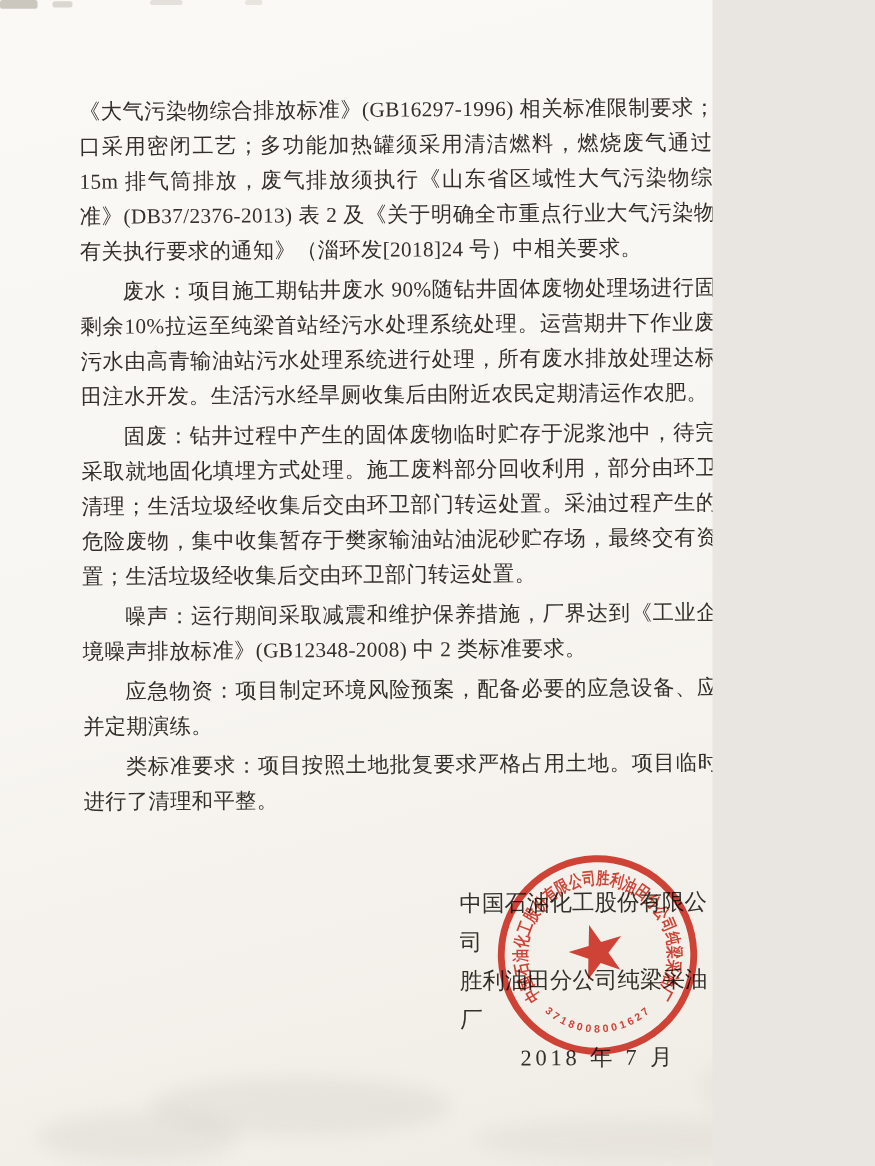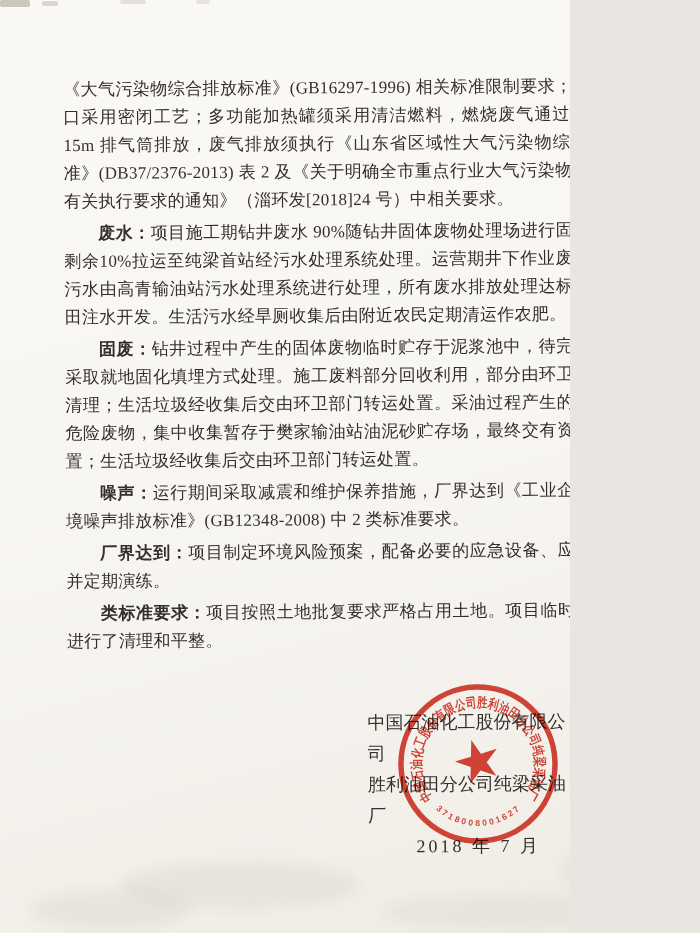--- a/index.html
+++ b/index.html
@@ -32,21 +32,21 @@
   
   .content{
     position:absolute;left:63px;top:76px;width:579px;
     color:#33302b;transform:rotate(-.4deg);transform-origin:left top;
   }
   .content p{
     margin:0 0 4px 0;font-size:17px;line-height:28px;
     text-align:justify;letter-spacing:.3px;
   }
   .content p.indent{text-indent:2em;}
-  .content b.label{font-weight:bold;margin-top:36px;}
+  .content b.label{font-weight:normal;margin-top:36px;}
   .signature{
     position:absolute;left:368px;top:707px;
     font-size:18px;line-height:31px;color:#33302b;
     transform:rotate(-.4deg);
   }
   .signature .date{margin-left:48px;letter-spacing:3px;}
   
   .seal{
     position:absolute;left:394px;top:680px;width:168px;height:168px;
     mix-blend-mode:multiply;opacity:.92;transform:rotate(-2deg);
@@ -67,21 +67,21 @@
   <div class="smudge m2"></div>
   <div class="smudge m3"></div>
   <div class="smudge m4"></div>
   <div class="smudge m5"></div>
 
   <div class="content">
       <p>《大气污染物综合排放标准》(GB16297-1996) 相关标准限制要求；运营期井口采用密闭工艺；多功能加热罐须采用清洁燃料，燃烧废气通过一根高度 15m 排气筒排放，废气排放须执行《山东省区域性大气污染物综合排放标准》(DB37/2376-2013) 表 2 及《关于明确全市重点行业大气污染物排放限值有关执行要求的通知》（淄环发[2018]24 号）中相关要求。</p>
       <p class="indent"><b class="label">废水：</b>项目施工期钻井废水 90%随钻井固体废物处理场进行固化处理，剩余10%拉运至纯梁首站经污水处理系统处理。运营期井下作业废液和采油污水由高青输油站污水处理系统进行处理，所有废水排放处理达标后用于油田注水开发。生活污水经旱厕收集后由附近农民定期清运作农肥。</p>
       <p class="indent"><b class="label">固废：</b>钻井过程中产生的固体废物临时贮存于泥浆池中，待完井后对其采取就地固化填埋方式处理。施工废料部分回收利用，部分由环卫部门定期清理；生活垃圾经收集后交由环卫部门转运处置。采油过程产生的油泥砂为危险废物，集中收集暂存于樊家输油站油泥砂贮存场，最终交有资质单位处置；生活垃圾经收集后交由环卫部门转运处置。</p>
       <p class="indent"><b class="label">噪声：</b>运行期间采取减震和维护保养措施，厂界达到《工业企业厂界环境噪声排放标准》(GB12348-2008) 中 2 类标准要求。</p>
-      <p class="indent"><b class="label">厂界达到：</b>项目制定环境风险预案，配备必要的应急设备、应急物资，并定期演练。</p>
+      <p class="indent"><b class="label">应急物资：</b>项目制定环境风险预案，配备必要的应急设备、应急物资，并定期演练。</p>
       <p class="indent"><b class="label">类标准要求：</b>项目按照土地批复要求严格占用土地。项目临时占地已经进行了清理和平整。</p>
     </div>
 
   <div class="signature">
     <div>中国石油化工股份有限公司</div>
     <div>胜利油田分公司纯梁采油厂</div>
     <div class="date">2018 年 7 月</div>
   </div>
 
   <svg class="seal" viewBox="0 0 168 168">

